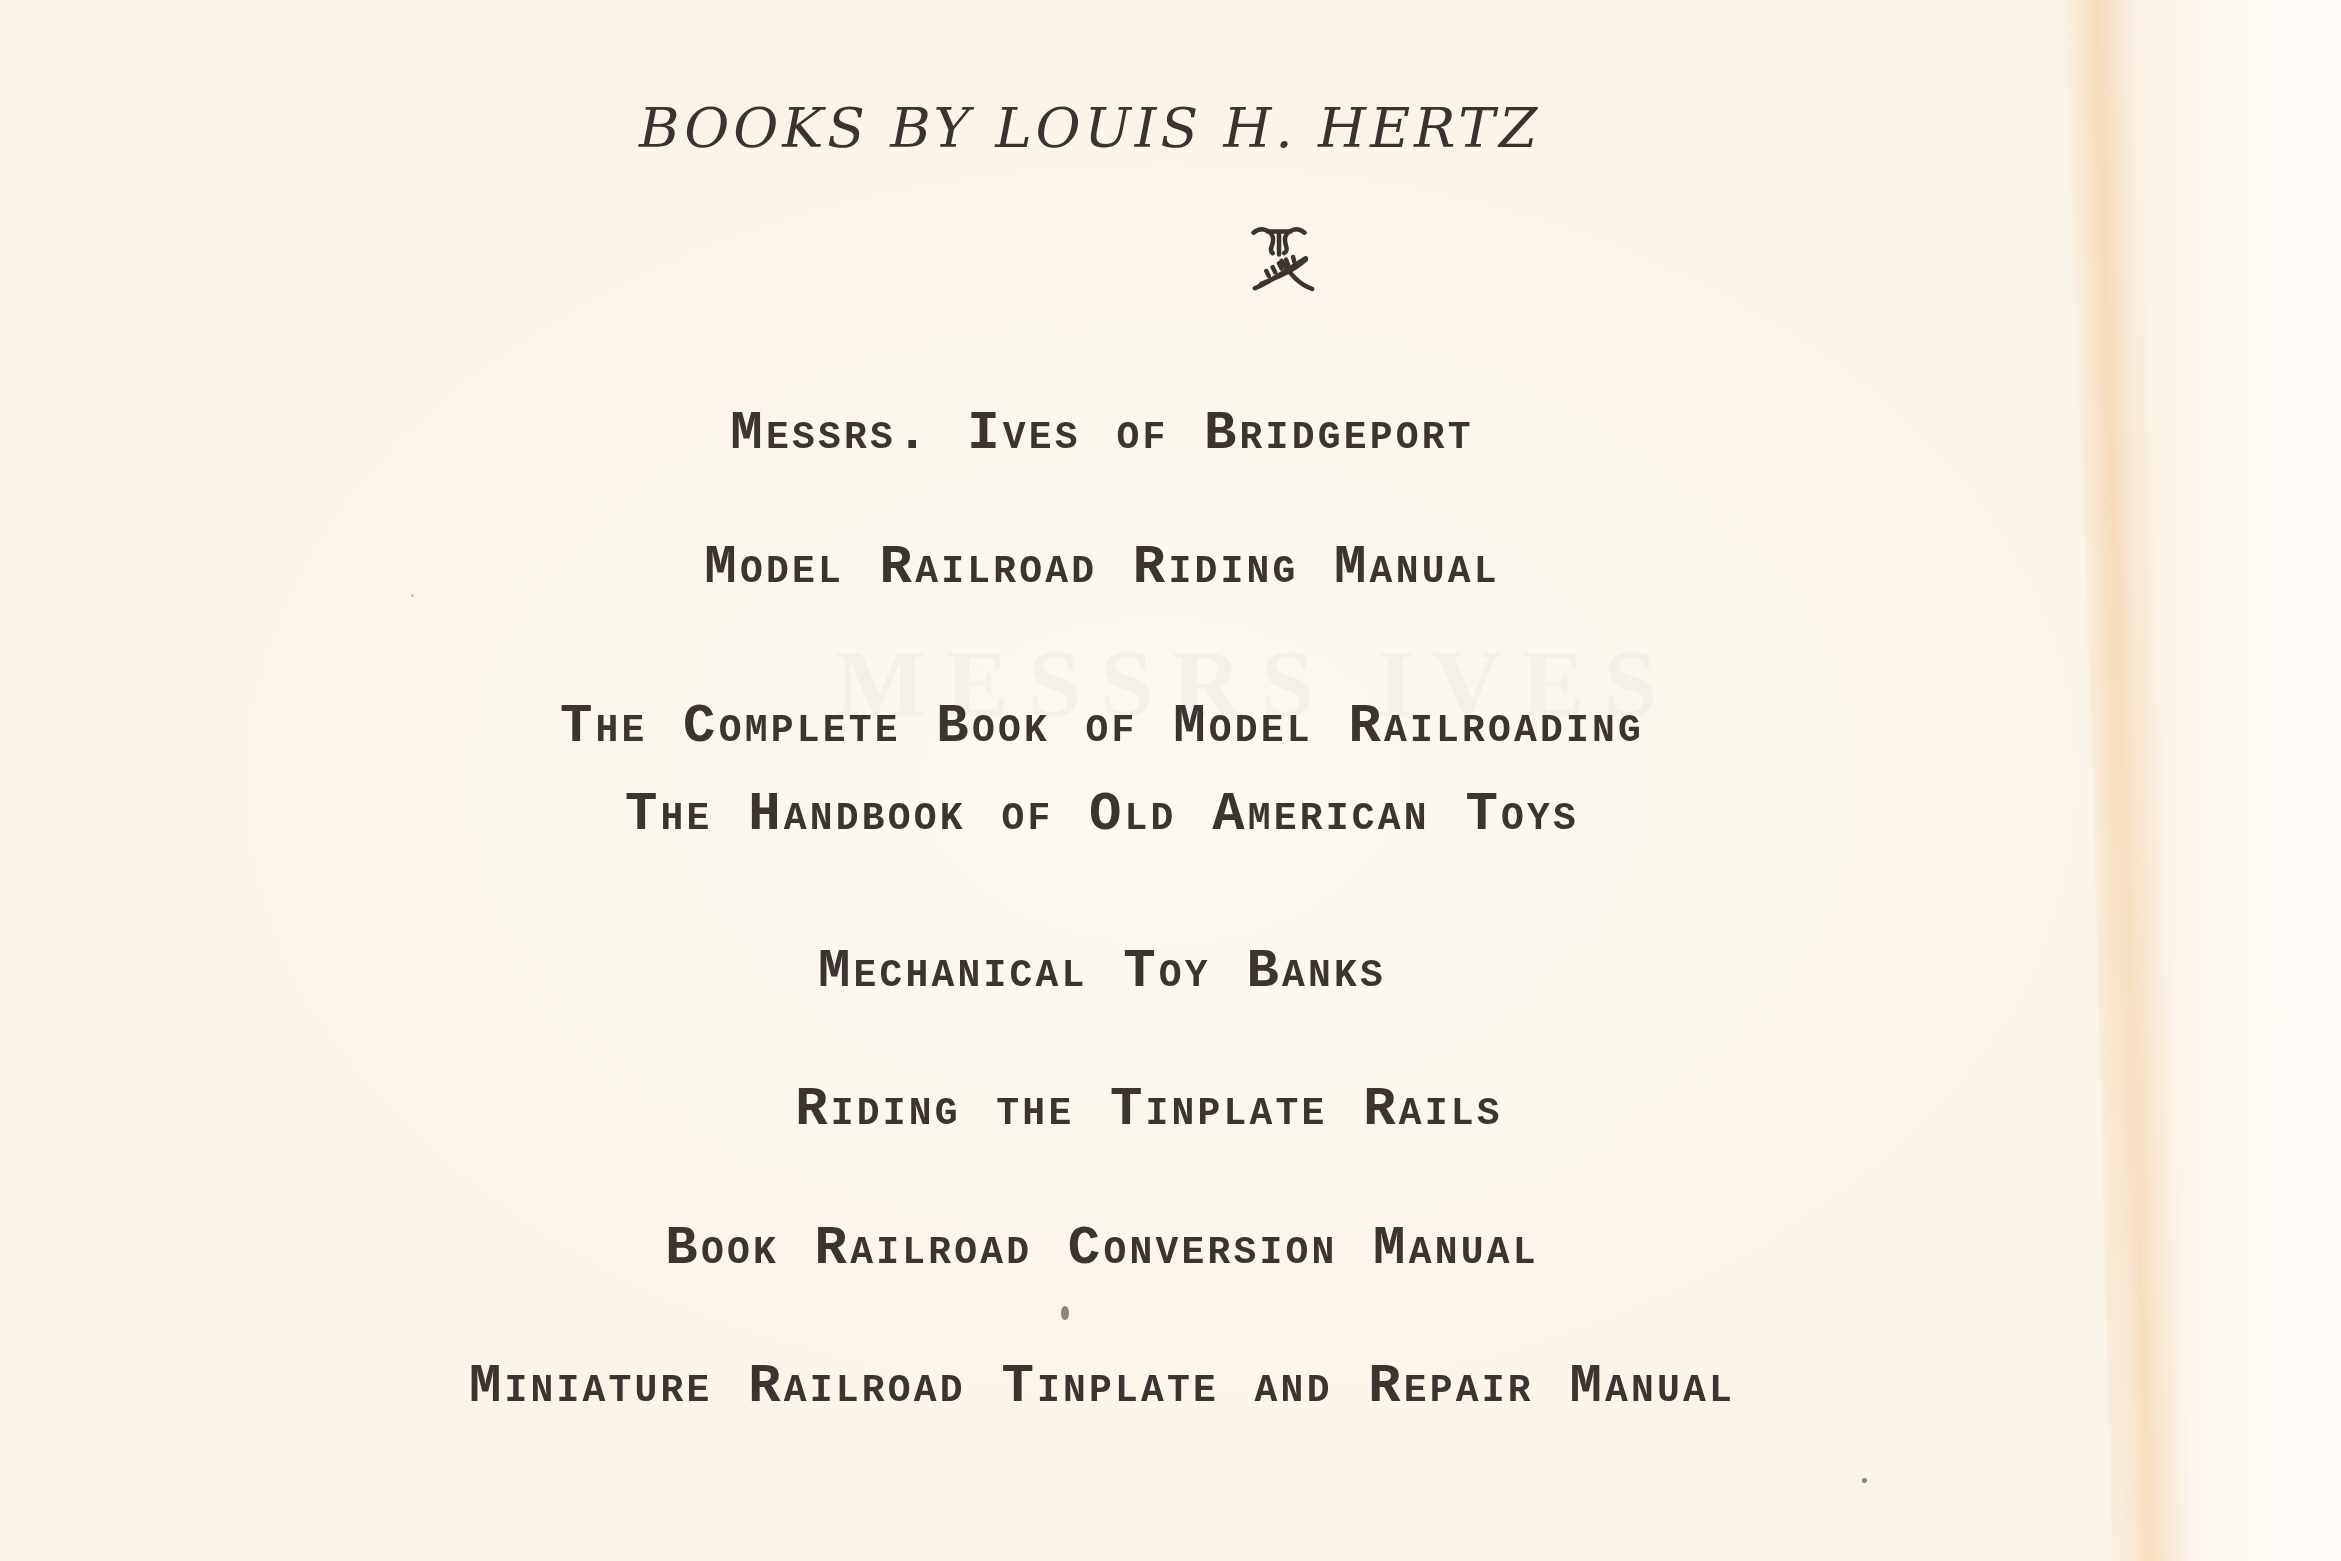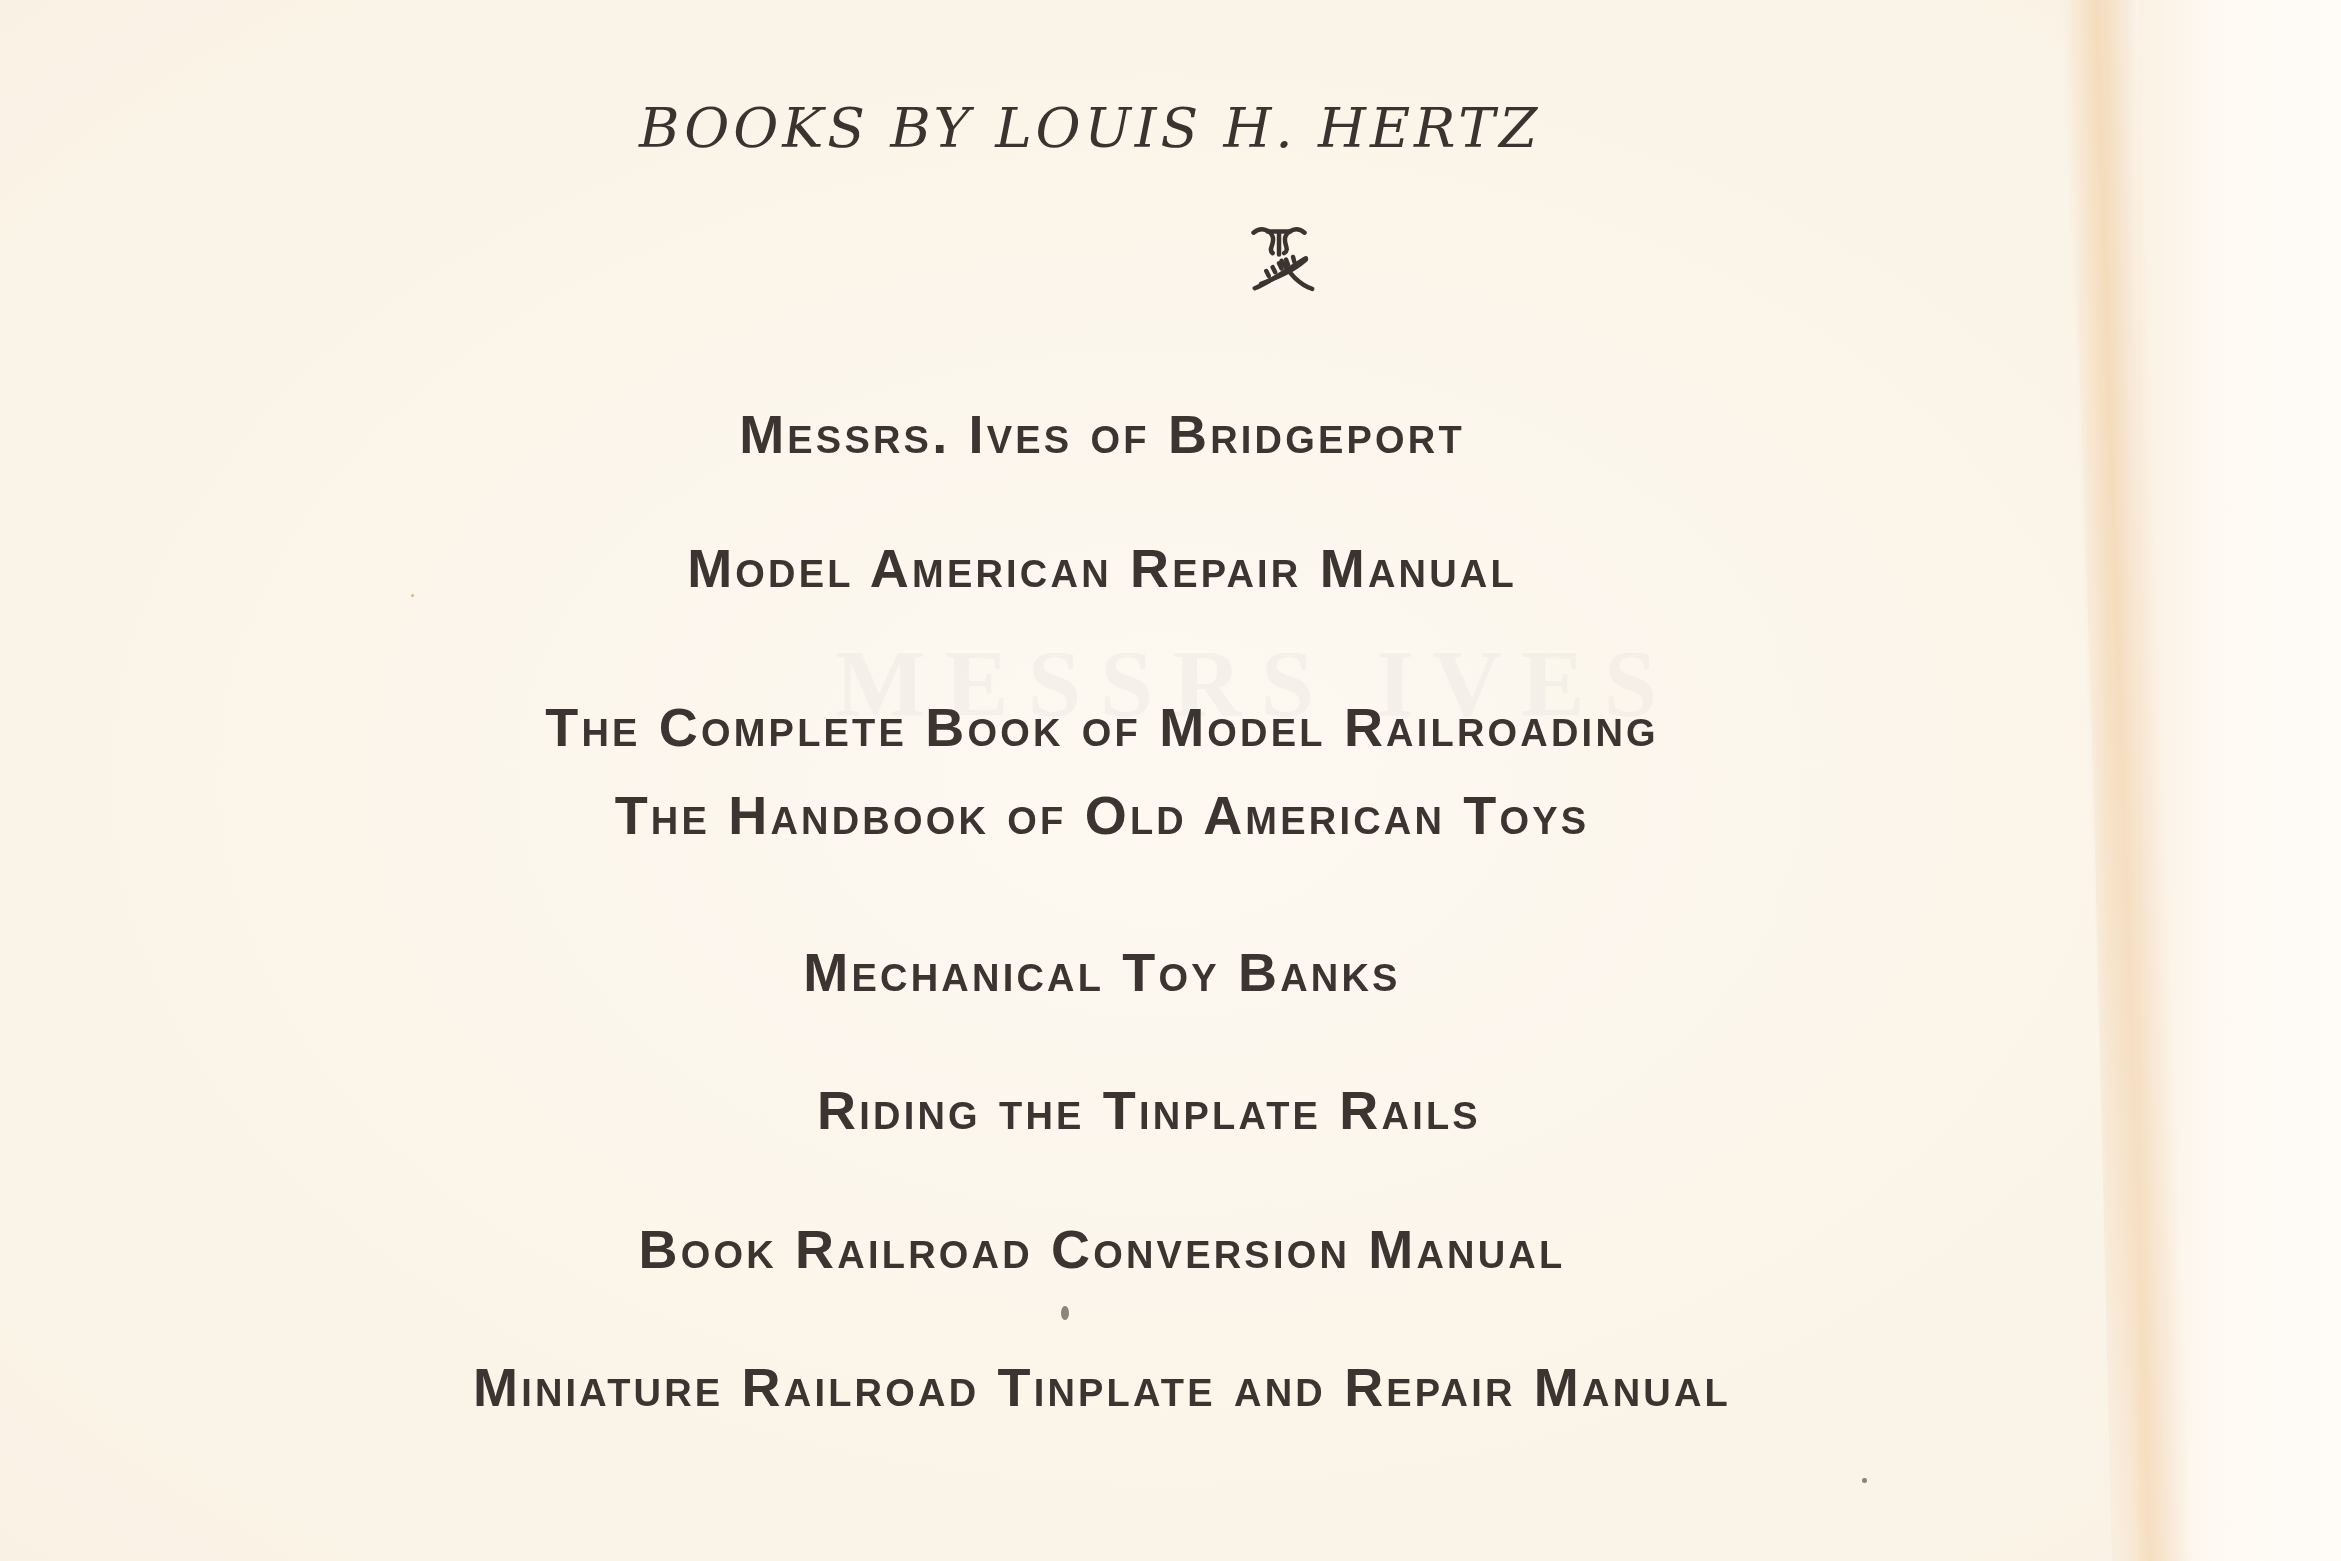--- a/index.html
+++ b/index.html
@@ -61,21 +61,21 @@
   }
   .list {
     position: absolute;
     left: 0; top: 0;
     width: 2112px;
   }
   .title {
     position: absolute;
     left: 0; width: 2112px;
     text-align: center;
-    font-family: Liberation Sans, sans-serif;
+    font-family: Liberation Mono, monospace;
     font-variant: small-caps;
     font-weight: bold;
     font-size: 54px;
     letter-spacing: 3.2px;
     color: #3b3431;
     white-space: nowrap;
     padding-left: 92px;
     box-sizing: border-box;
   }
   .speck {
@@ -104,21 +104,21 @@
       <path d="M58 20 L58 52"></path>
       <path d="M20 105 C45 95, 80 70, 100 58"></path>
       <path d="M30 98 C55 88, 80 78, 100 60"></path>
       <path d="M62 62 C72 80, 90 100, 110 106"></path>
       <path d="M42 86 l-4 -8 M52 80 l-4 -8 M62 74 l-4 -8 M72 68 l-3 -8 M82 64 l-2 -8"></path>
     </g>
   </svg>
 
   <div class="list">
     <div class="title" style="top:403px;">Messrs. Ives of Bridgeport</div>
-    <div class="title" style="top:537px;">Model American Repair Manual</div>
+    <div class="title" style="top:537px;">Model Railroad Riding Manual</div>
     <div class="title" style="top:654px;margin-top:42px;">The Complete Book of Model Railroading</div>
     <div class="title" style="top:784px;">The Handbook of Old American Toys</div>
     <div class="title" style="top:941px;">Mechanical Toy Banks</div>
     <div class="title" style="top:1079px;margin-left:47px;">Riding the Tinplate Rails</div>
     <div class="title" style="top:1218px;">Book Railroad Conversion Manual</div>
     <div class="title" style="top:1356px;">Miniature Railroad Tinplate and Repair Manual</div>
   </div>
 
   <div class="speck" style="left:1061px; top:1306px; width:7.7px; height:14px;"></div>
   <div class="speck" style="left:1862px; top:1478px; width:4.5px; height:4.5px;"></div>

